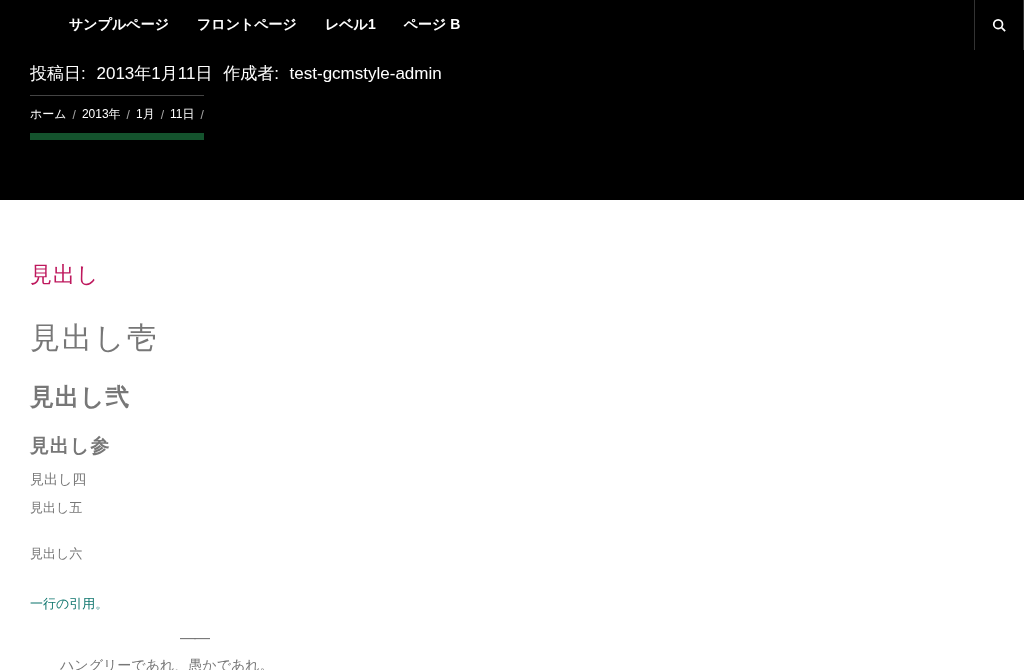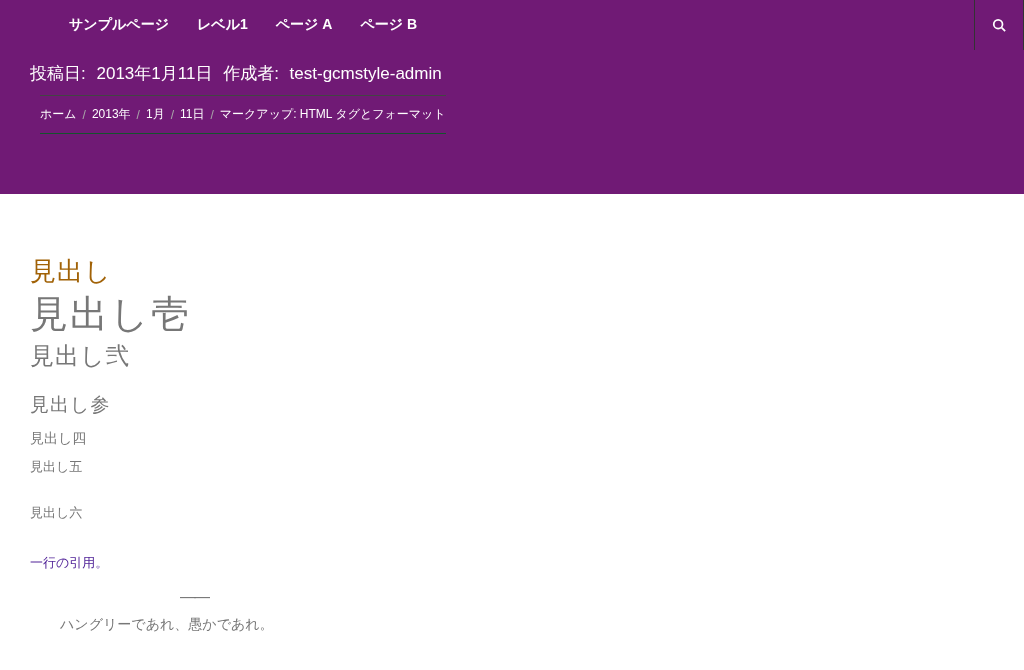--- a/index.html
+++ b/index.html
@@ -6,21 +6,21 @@
       margin: 0;
       padding: 0;
       box-sizing: border-box;
     }
     body {
       font-family: -apple-system, BlinkMacSystemFont, "Hiragino Kaku Gothic ProN", "Hiragino Sans", Meiryo, sans-serif;
       width: 1024px;
       background: #fff;
     }
     .header {
-      background: #701a75;
+      background: #000000;
       color: #fff;
       padding-bottom: 60px;
     }
     .nav {
       display: flex;
       align-items: center;
       justify-content: flex-end;
       padding: 0;
       height: 50px;
     }
@@ -55,65 +55,67 @@
     }
     .meta {
       padding: 12px 30px 10px 30px;
       font-size: 17px;
       color: #fff;
     }
     .meta span {
       margin-right: 6px;
     }
     .breadcrumb {
-      margin: 0 40px;
+      margin: 0 30px;
       padding: 10px 0;
       font-size: 12px;
       border-top: 1px solid #444;
-      border-bottom: 1px solid #14532d;
+      border-bottom: 7px solid #14532d;
       display: inline-flex;
       align-items: center;
       gap: 6px;
       color: #fff;
     }
     .breadcrumb-item {
       cursor: pointer;
     }
     .breadcrumb-sep {
       color: #aaa;
     }
     .breadcrumb-current {
       color: #fff;
     }
     .content {
       padding: 60px 30px 30px 30px;
       color: #555;
     }
     .content h1 {
-      font-size: 26px;
-      font-weight: 400;
-      color: #a16207;
+      font-size: 22px;
+      font-weight: 400;
+      color: #be185d;
+      margin-bottom: 28px;
       letter-spacing: 1px;
     }
     .content .h1 {
-      font-size: 38px;
-      font-weight: 400;
-      color: #777;
+      font-size: 30px;
+      font-weight: 400;
+      color: #777;
+      margin-bottom: 22px;
       letter-spacing: 2px;
     }
     .content .h2 {
       font-size: 24px;
-      font-weight: 400;
+      font-weight: 700;
       color: #777;
       margin-bottom: 18px;
       letter-spacing: 1px;
     }
     .content .h3 {
       font-size: 19px;
-      font-weight: 400;
+      font-weight: 700;
       color: #777;
       margin-bottom: 12px;
       letter-spacing: 1px;
       margin-top: 20px;
     }
     .content .h4 {
       font-size: 14px;
       font-weight: 400;
       color: #777;
       margin-bottom: 10px;
@@ -131,21 +133,21 @@
       margin-bottom: 32px;
     }
     .content .section-title {
       font-size: 23px;
       font-weight: 400;
       color: #555;
       margin-bottom: 16px;
     }
     .content p {
       font-size: 13px;
-      color: #4c1d95;
+      color: #0f766e;
       margin-bottom: 16px;
     }
     .blockquote-wrap {
       margin: 10px 0 16px 0;
       padding-left: 30px;
     }
     .bq-dash {
       color: #777;
       font-size: 16px;
       margin-left: 120px;
@@ -159,22 +161,22 @@
       padding-left: 0;
     }
   </style>
 </head>
 <body>
 
 <div class="header">
   <div class="nav">
     <div class="nav-items">
       <div class="nav-item">サンプルページ</div>
+      <div class="nav-item">フロントページ</div>
       <div class="nav-item">レベル1</div>
-      <div class="nav-item">ページ A</div>
       <div class="nav-item">ページ B</div>
     </div>
     <div class="search-box">
       <svg class="search-icon" viewBox="0 0 16 16" fill="none" stroke="#fff" stroke-width="2">
         <circle cx="7" cy="7" r="5"></circle>
         <line x1="11" y1="11" x2="15" y2="15"></line>
       </svg>
     </div>
   </div>
   <div class="meta">
@@ -185,21 +187,20 @@
   </div>
   <div class="breadcrumb">
     <span class="breadcrumb-item">ホーム</span>
     <span class="breadcrumb-sep">/</span>
     <span class="breadcrumb-item">2013年</span>
     <span class="breadcrumb-sep">/</span>
     <span class="breadcrumb-item">1月</span>
     <span class="breadcrumb-sep">/</span>
     <span class="breadcrumb-item">11日</span>
     <span class="breadcrumb-sep">/</span>
-    <span class="breadcrumb-current">マークアップ: HTML タグとフォーマット</span>
   </div>
 </div>
 
 <div class="content">
   <h1>見出し</h1>
   <div class="h1">見出し壱</div>
   <div class="h2">見出し弐</div>
   <div class="h3">見出し参</div>
   <div class="h4">見出し四</div>
   <div class="h5">見出し五</div>

